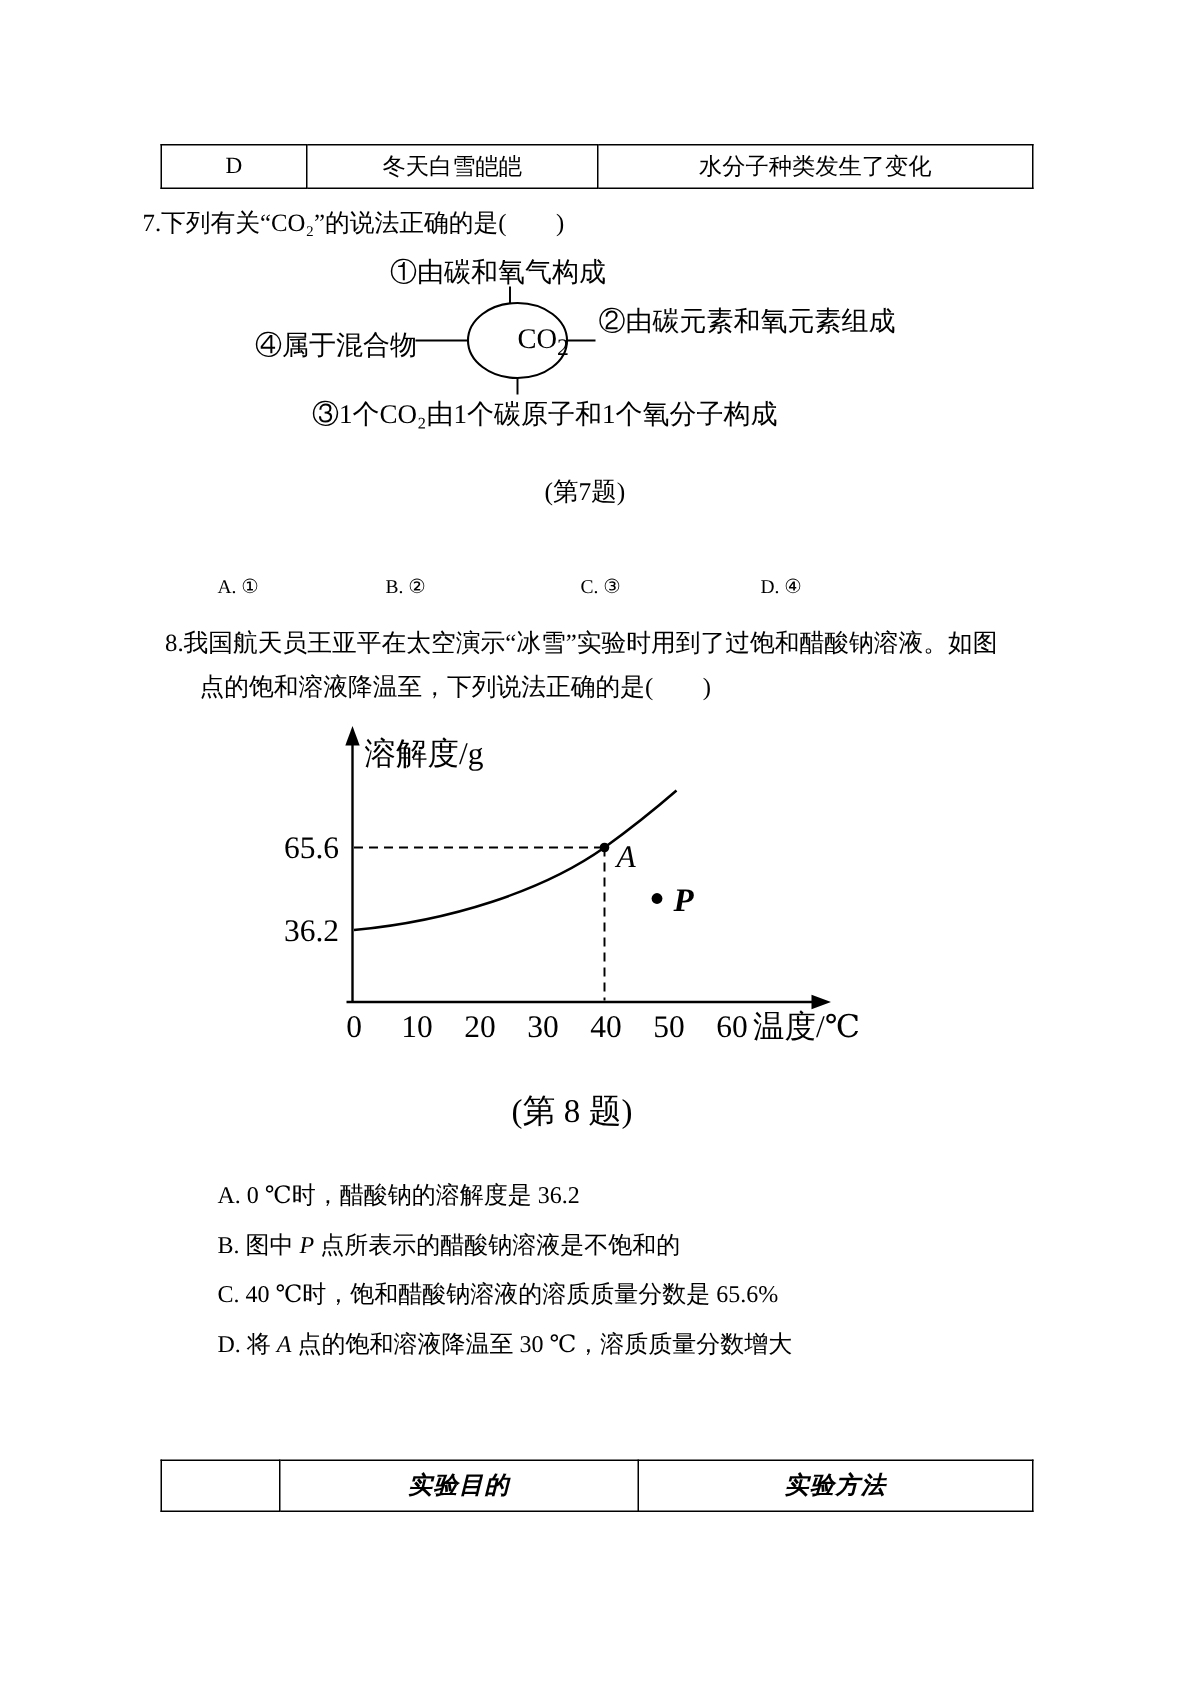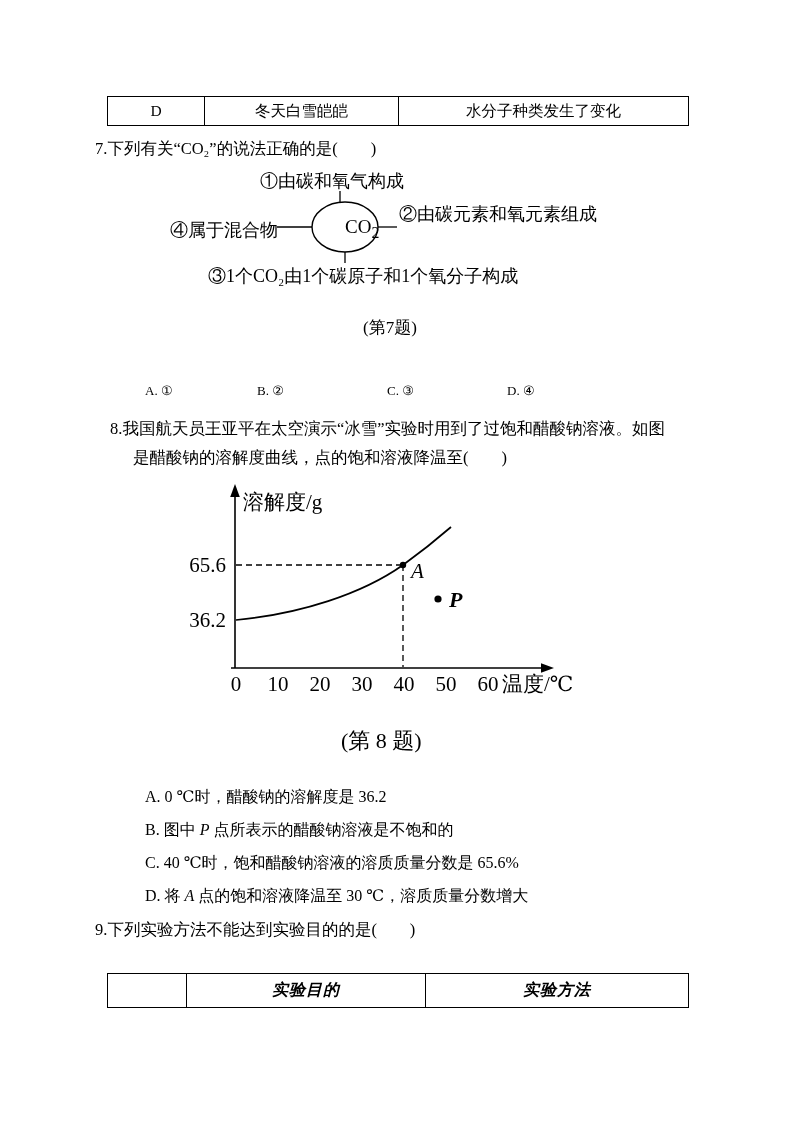--- a/index.html
+++ b/index.html
@@ -102,21 +102,21 @@
   <div class="abs diag-text" style="left:208px; top:264px;">③1个CO₂由1个碳原子和1个氧分子构成</div>
 
   <div class="abs caption7" style="left:363px; top:316px;">(第7题)</div>
 
   <span class="abs opt7" style="left:145px; top:383px;">A. ①</span>
   <span class="abs opt7" style="left:257px; top:383px;">B. ②</span>
   <span class="abs opt7" style="left:387px; top:383px;text-align:right;">C. ③</span>
   <span class="abs opt7" style="left:507px; top:383px;">D. ④</span>
 
   <div class="abs q-stem" style="left:110px; top:418px;">8.我国航天员王亚平在太空演示“冰雪”实验时用到了过饱和醋酸钠溶液。如图</div>
-  <div class="abs q-stem" style="left:133px; top:447px;">是醋酸钠的溶解度曲线，点的饱和溶液降温至(　　)</div>
+  <div class="abs q-stem" style="left:133px; top:447px;">点的饱和溶液降温至，下列说法正确的是(　　)</div>
 
   <svg class="abs" style="left:140px; top:477px;" width="480" height="225" viewBox="140 477 480 225">
 
     <line class="axis" x1="235" y1="668" x2="235" y2="493"></line>
     <polygon class="arrow" points="235,484 230.2,497 239.8,497"></polygon>
     <line class="axis" x1="231" y1="668" x2="545" y2="668"></line>
     <polygon class="arrow" points="554,668 541,663.2 541,672.8"></polygon>
 
     <line class="dash" x1="236" y1="565" x2="403" y2="565"></line>
     <line class="dash" x1="403" y1="565" x2="403" y2="667"></line>
@@ -151,21 +151,20 @@
   <div class="abs q8-opt" style="left:145px; top:820px;">
     <span>B. 图中 </span><span class="it">P</span><span> 点所表示的醋酸钠溶液是不饱和的</span>
   </div>
   <div class="abs q8-opt" style="left:145px; top:853px;">
     <span>C. 40 ℃时，饱和醋酸钠溶液的溶质质量分数是 65.6%</span><span class="it"></span><span></span>
   </div>
   <div class="abs q8-opt" style="left:145px; top:886px;">
     <span>D. 将 </span><span class="it">A</span><span> 点的饱和溶液降温至 30 ℃，溶质质量分数增大</span>
   </div>
 
-  <div class="abs q-stem" style="left:95px; top:919px;">9.下列实验方法不能达到实验目的的是(　　)</div>
 
   <table class="qtable bottom-table" style="left:107px; top:973px; width:581px;">
     <colgroup>
         <col style="width:79px">
         <col style="width:239px">
         <col style="width:263px">
       </colgroup>
     <tbody>
       <tr>
         <td></td>

